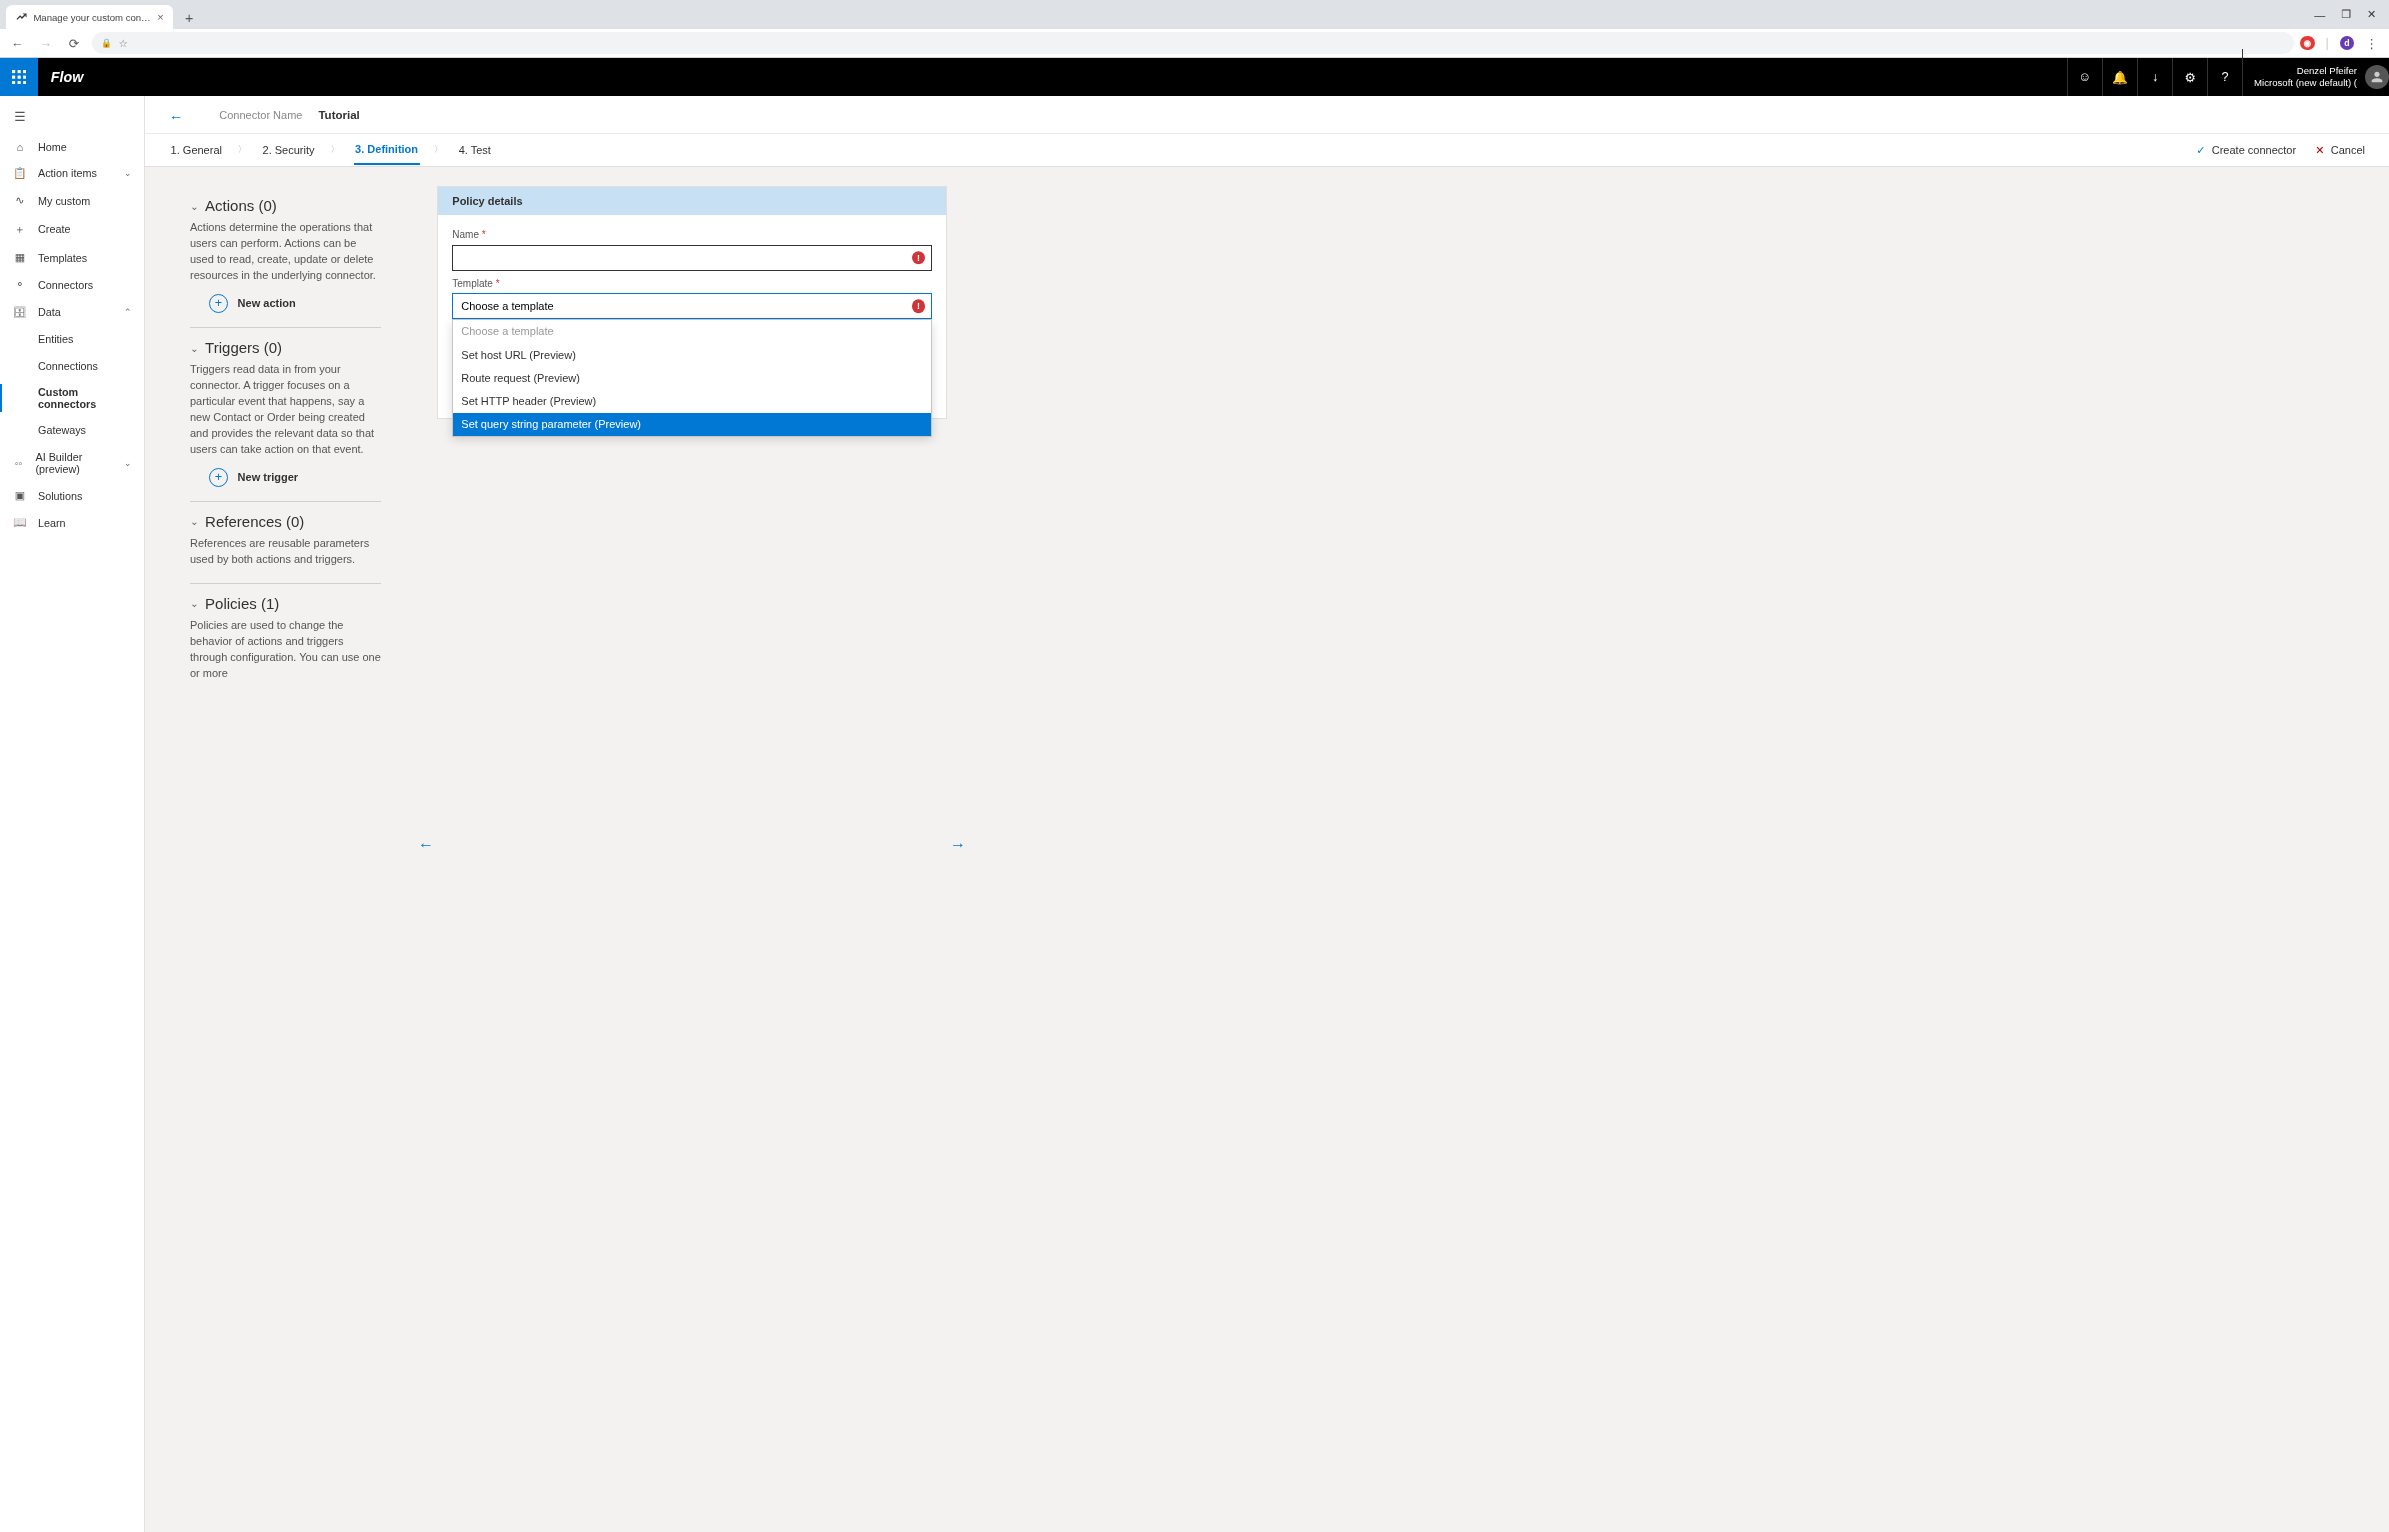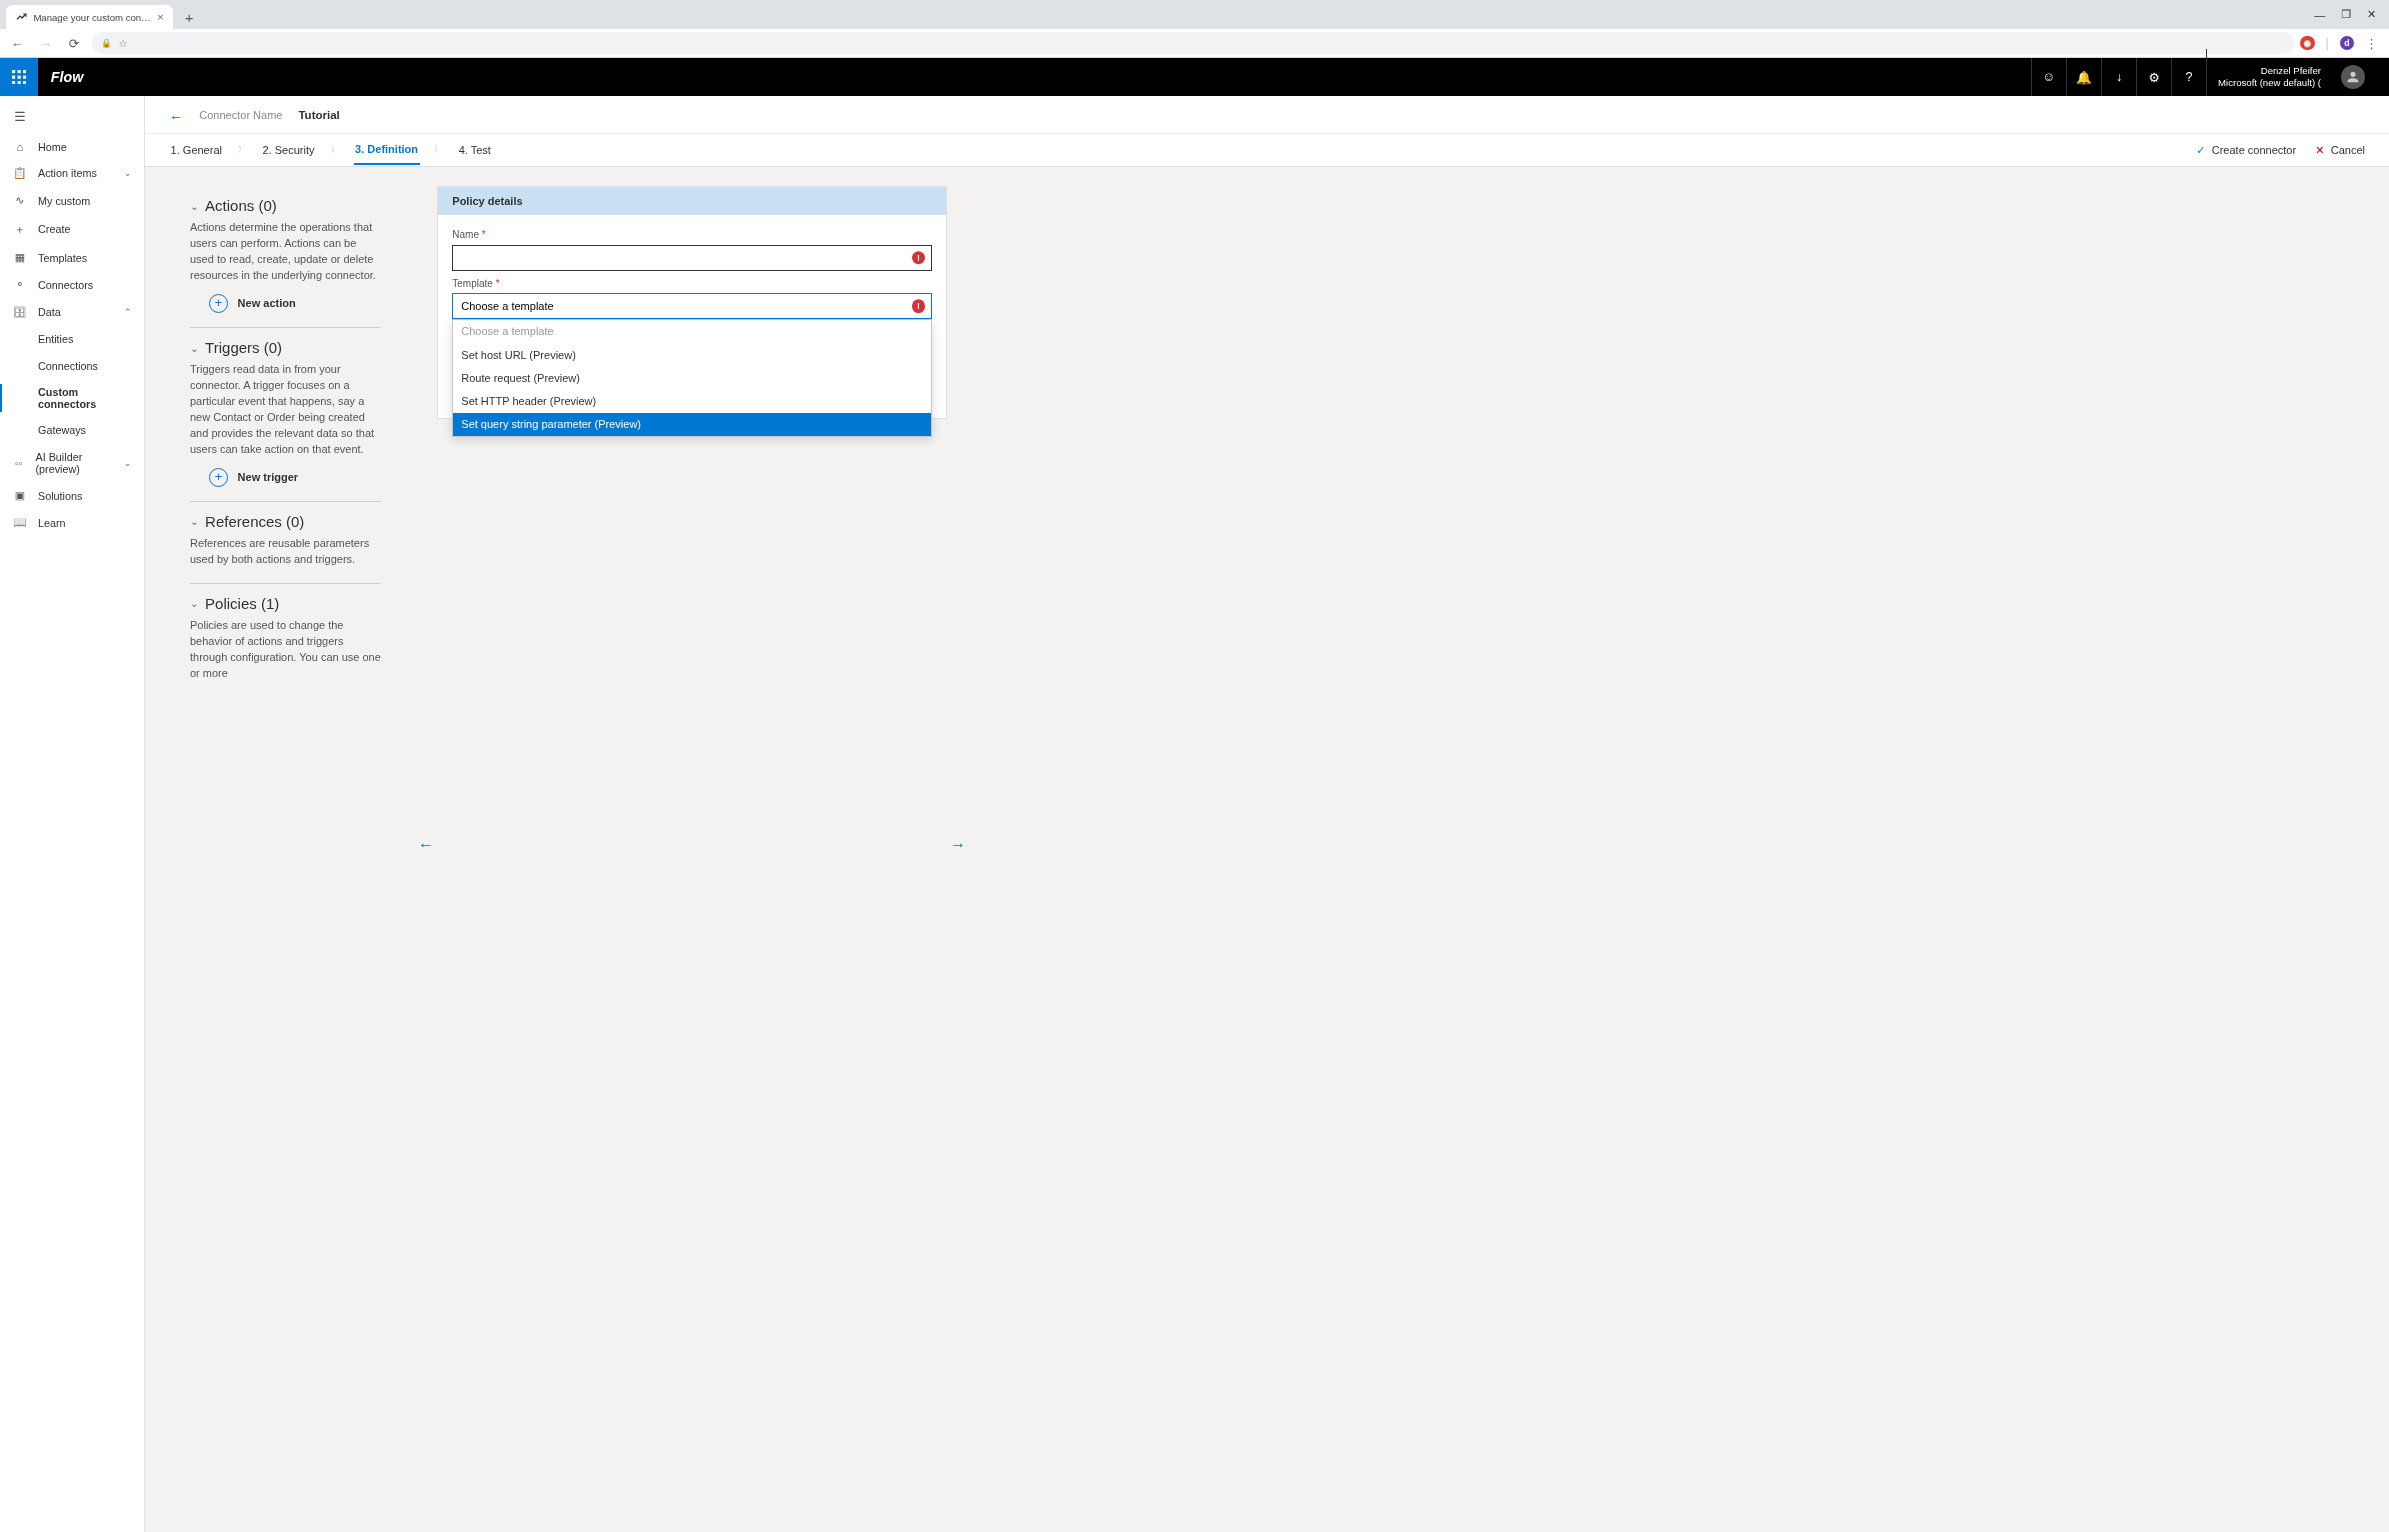--- a/index.html
+++ b/index.html
@@ -25,39 +25,39 @@
   .pill.red { background:#e53935; }
   .pill.purple { background:#673ab7; }
 
   
   .apphdr { height:38px; background:#000; color:#fff; display:flex; align-items:center; }
   .waffle { width:38px; height:38px; background:#0078d4; display:flex; align-items:center; justify-content:center; }
   .waffle svg { width:14.3px; height:14.3px; }
   .brand { font-size:14.3px; font-weight:600; padding:0 12.7px;font-style:italic; }
   .hdricons { margin-left:auto; display:flex; align-items:center; }
   .hdricons .icn { width:35px; height:38px; display:flex; align-items:center; justify-content:center; border-left:0.8px solid #333; font-size:12.7px; }
-  .userblk { display:flex; align-items:center; gap:20px; padding:0 24px 0 11px; border-left:0.8px solid #333; height:56px; }
+  .userblk { display:flex; align-items:center; gap:8px; padding:0 0 0 11px; border-left:0.8px solid #333; height:56px; }
   .userblk .txt { text-align:right; font-size:9.6px; line-height:1.3; }
   .avatar { width:24px; height:24px; border-radius:50%; background:#555; display:flex; align-items:center; justify-content:center; }
 
   
   .appbody { flex:1; display:flex; min-height:0; }
   .sidenav { width:145px; background:#fff; border-right:0.8px solid #e1e1e1; display:flex; flex-direction:column; padding-top:3.2px; }
   .hamb { padding:9.6px 14.3px; color:#555; }
   .navitem { display:flex; align-items:center; gap:11px; padding:7.2px 12.7px; font-size:10.8px; color:#323130; cursor:pointer; position:relative; }
   .navitem .nicon { width:14.3px; text-align:center; color:#555; font-size:11px; }
   .navitem .chev { margin-left:auto; color:#666; font-size:8.8px; }
   .subitem { padding-left:38px; }
   .navitem.active { font-weight:600; }
   .navitem.active::before { content:''; position:absolute; left:0; top:4.8px; bottom:4.8px; width:2.4px; background:#0078d4; }
 
   .main { flex:1; display:flex; flex-direction:column; background:#f3f2f1; min-width:0; }
   .pagehdr { height:38px; background:#fff; display:flex; align-items:center; padding:0 24px; gap:16px; border-bottom:0.8px solid #edebe9; }
   .backarr { color:#0078d4; font-size:14.3px; }
-  .conlbl { color:#888; font-size:11px; }
+  .conlbl { color:#888; font-size:11px;margin-left:20px; }
   .conname { font-size:11.5px; font-weight:700; color:#323130; }
 
   .steps { height:33px; background:#fff; display:flex; align-items:center; padding:0 24px; gap:14.3px; border-bottom:0.8px solid #e1dfdd; font-size:11px; }
   .step { color:#323130; cursor:pointer; padding:7.2px 1.6px; }
   .step.active { color:#0078d4; font-weight:600; border-bottom:2.4px solid #0078d4; margin-bottom:-0.8px; }
   .stepsep { color:#aaa; font-size:8.8px; }
   .steps .right { margin-left:auto; display:flex; gap:19px; align-items:center; }
   .actbtn { display:flex; align-items:center; gap:6.4px; color:#323130; font-size:11px; }
   .actbtn .ic { color:#0078d4; }
   .actbtn.cancel .ic { color:#a80000; }

